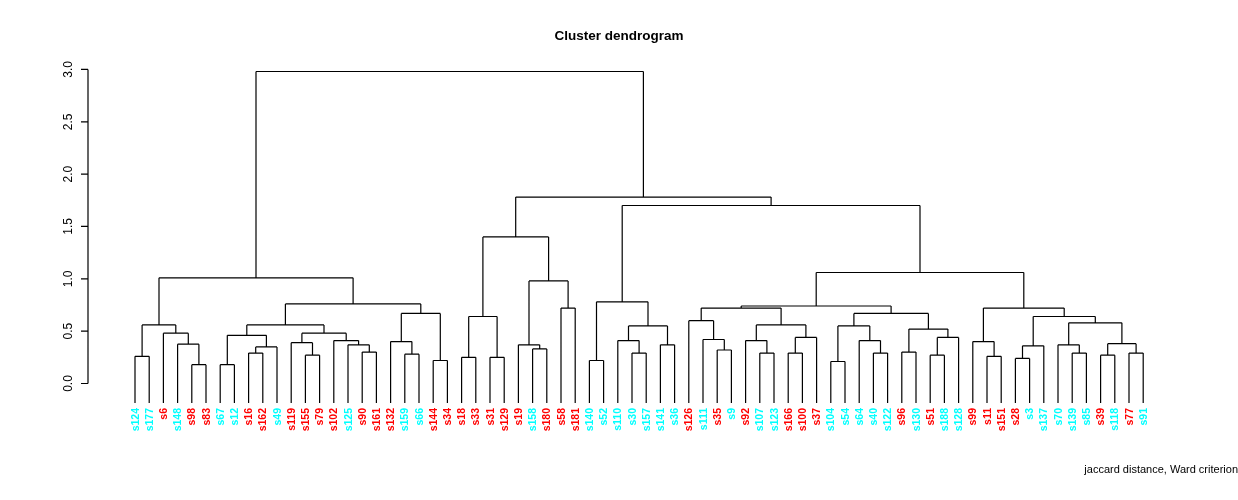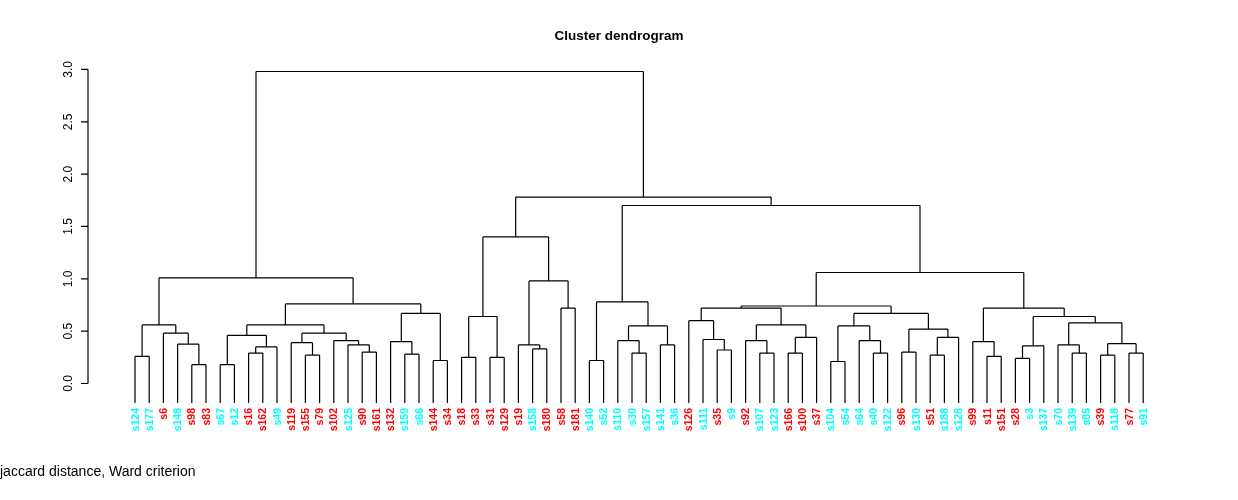--- a/index.html
+++ b/index.html
@@ -10,22 +10,22 @@
     font-family:"Liberation Sans", sans-serif;
     overflow:hidden;
   }
   #title{
     position:absolute;top:28px;left:0;width:1238px;
     text-align:center;
     font-size:13.5px;font-weight:bold;color:#000000;
   }
   #subtitle{
     position:absolute;top:463px;left:0;width:1238px;
-    text-align:left;
-    font-size:14px;color:#000000;
+    text-align:right;
+    font-size:11px;color:#000000;
   }
   svg{position:absolute;top:0;left:0;}
   text.ytick{font-family:"Liberation Sans", sans-serif;font-size:12px;fill:#000;}
   text.leaf{font-family:"Liberation Sans", sans-serif;font-size:10.5px;font-weight:bold;}
 </style>
 </head>
 <body>
 
 <div id="figure">
   <div id="title">Cluster dendrogram</div>

